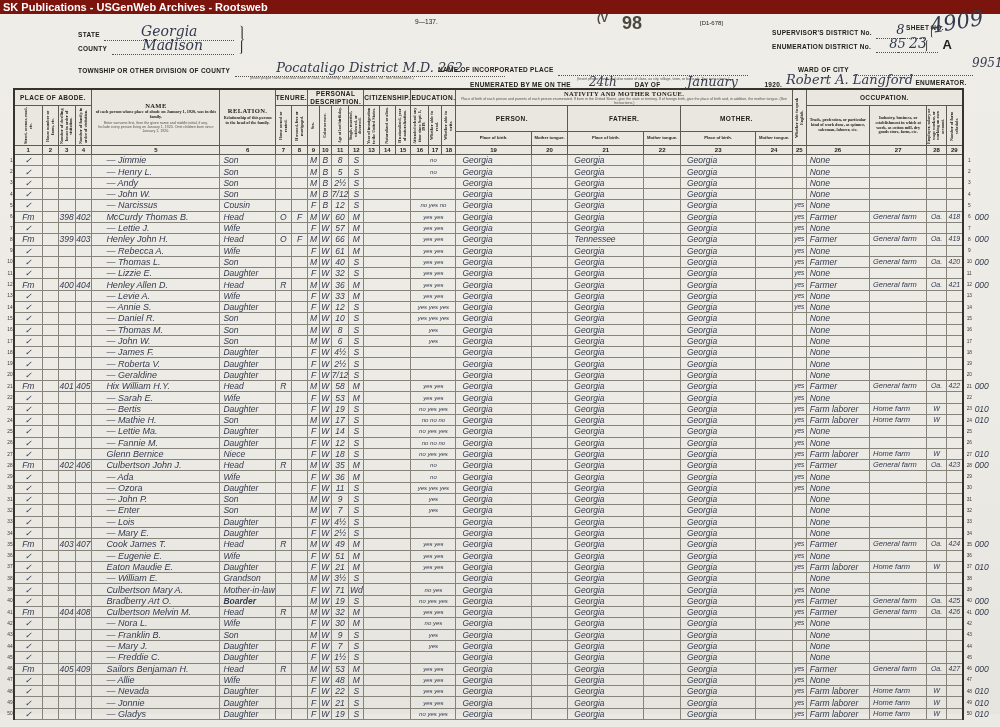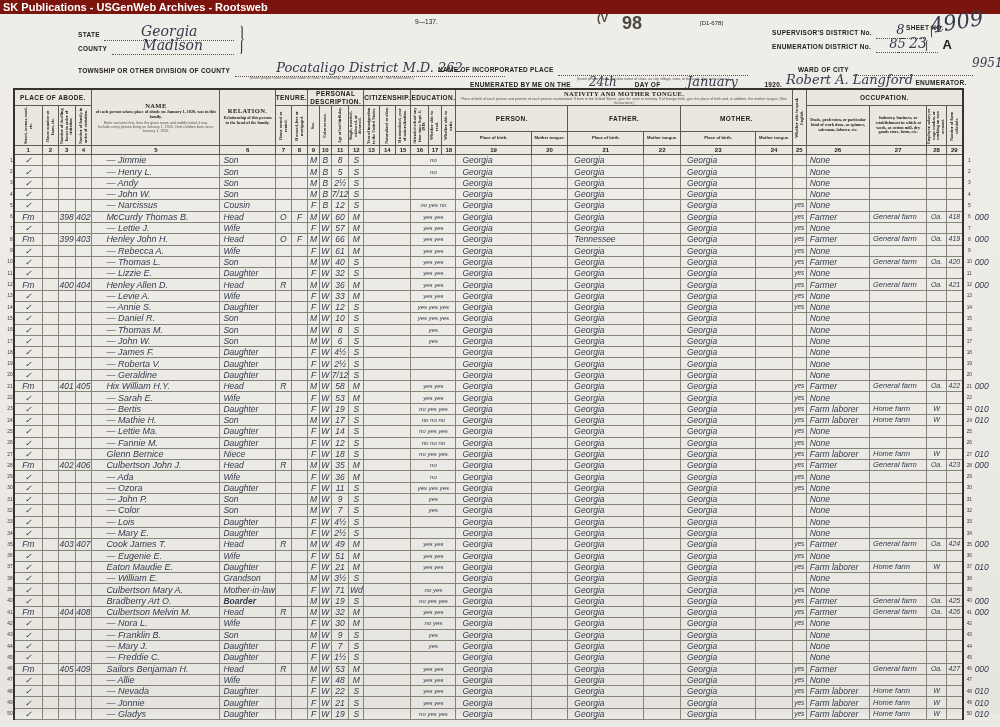--- a/index.html
+++ b/index.html
@@ -1215,21 +1215,21 @@
       <td class="hw c br" style="font-size:7px;"></td>
       <td class="edge rn">31</td>
       <td class="edge mg hw"></td>
     </tr>
         <tr>
       <td class="edge ln">32</td>
       <td class="hw c bl">✓</td>
       <td class="hw c"></td>
       <td class="hw c"></td>
       <td class="hw c"></td>
-      <td class="hw nm">— Color</td>
+      <td class="hw nm">— Enter</td>
       <td class="hw" style="padding-left:3px;">Son</td>
       <td class="hw c"></td>
       <td class="hw c"></td>
       <td class="hw c">M</td>
       <td class="hw c">W</td>
       <td class="hw c">7</td>
       <td class="hw c">S</td>
       <td class="hw c" colspan="3"></td>
       <td class="hw c" colspan="3" style="font-size:6px;">yes</td>
       <td class="hw" style="padding-left:6px;">Georgia</td>

